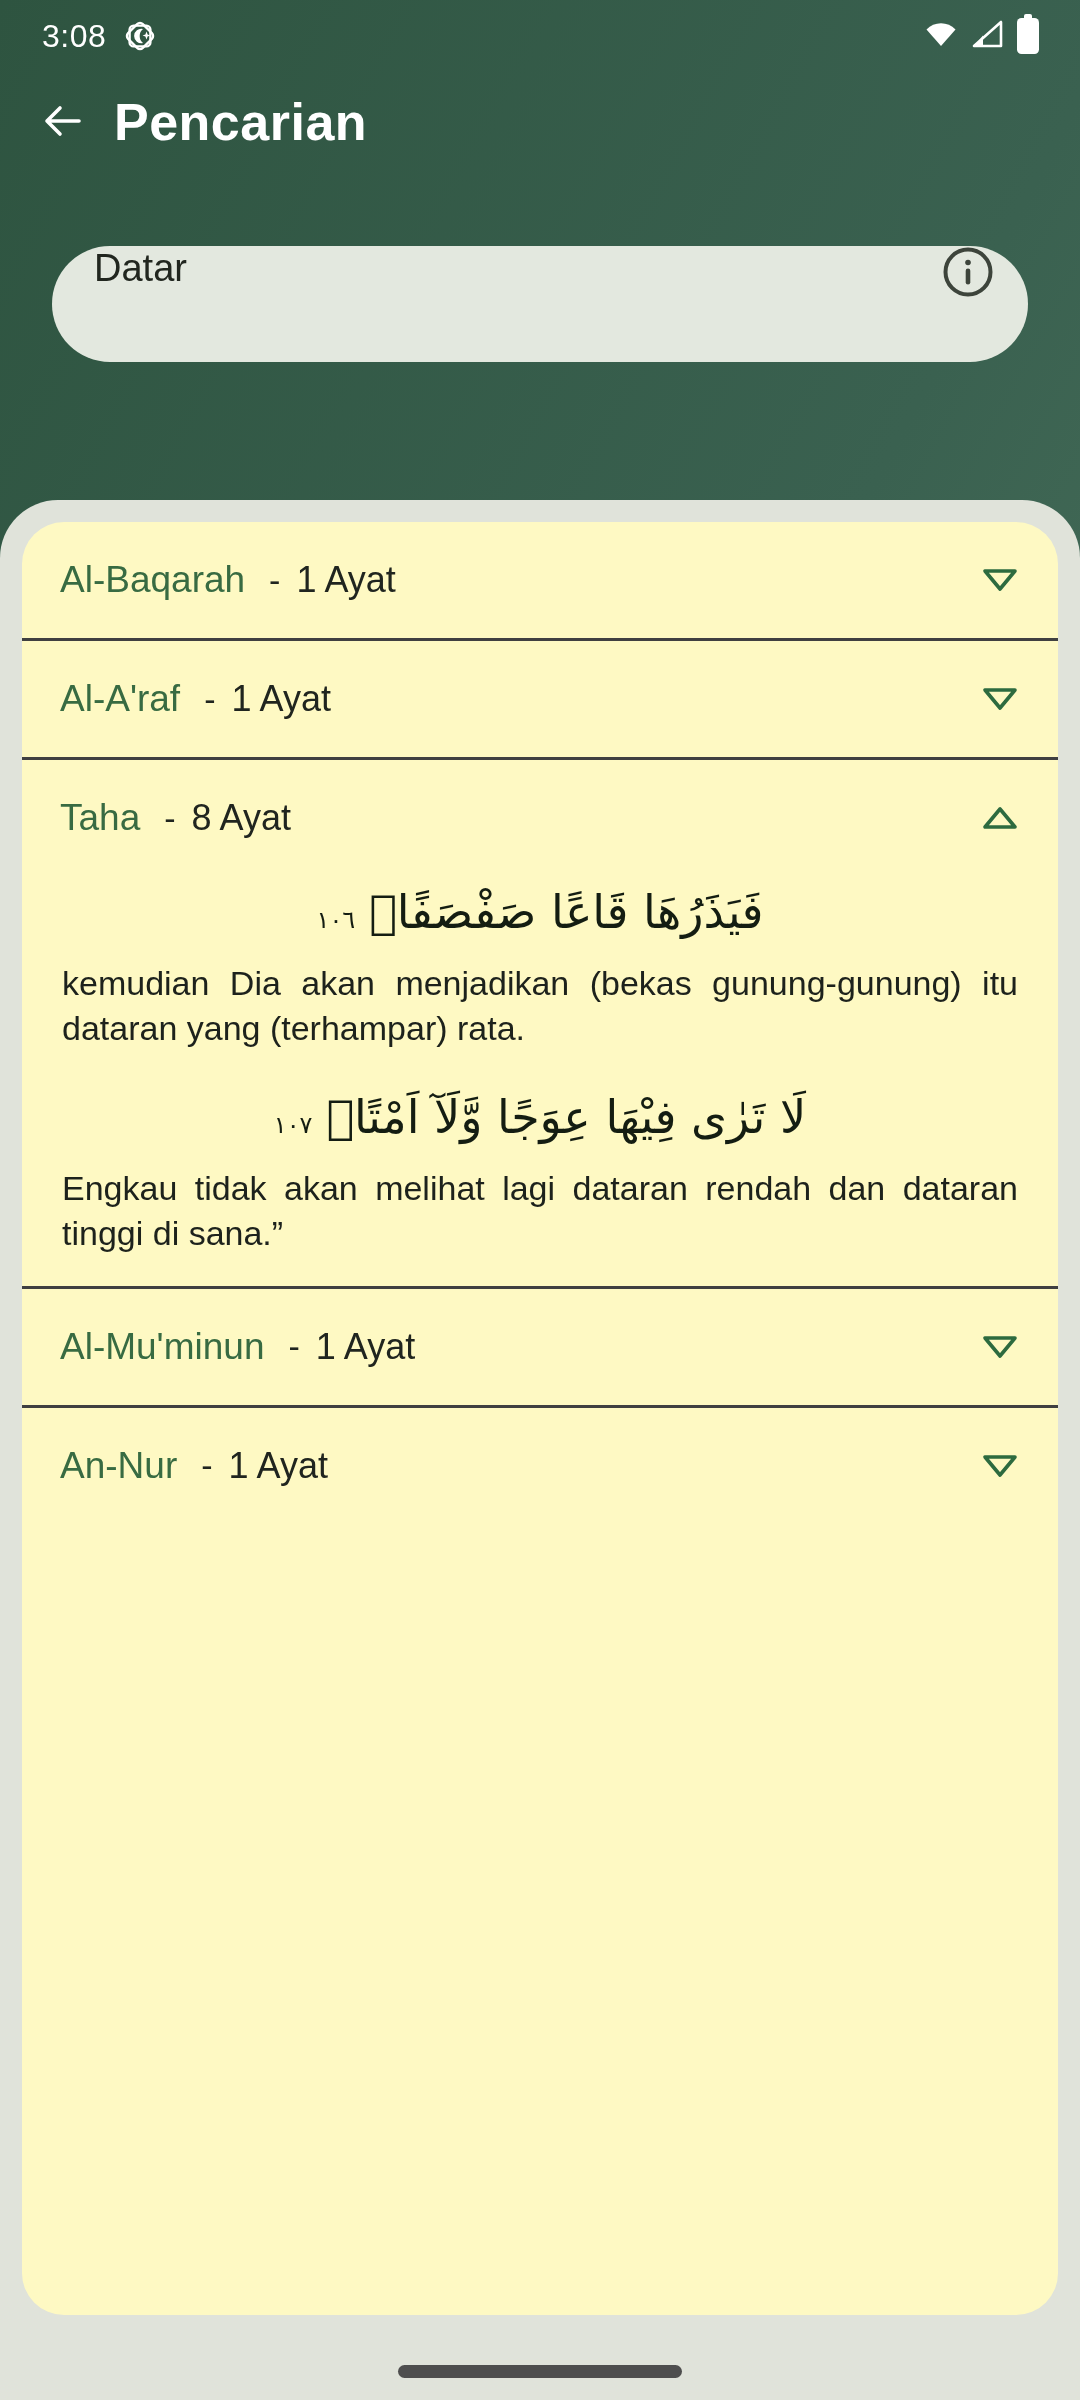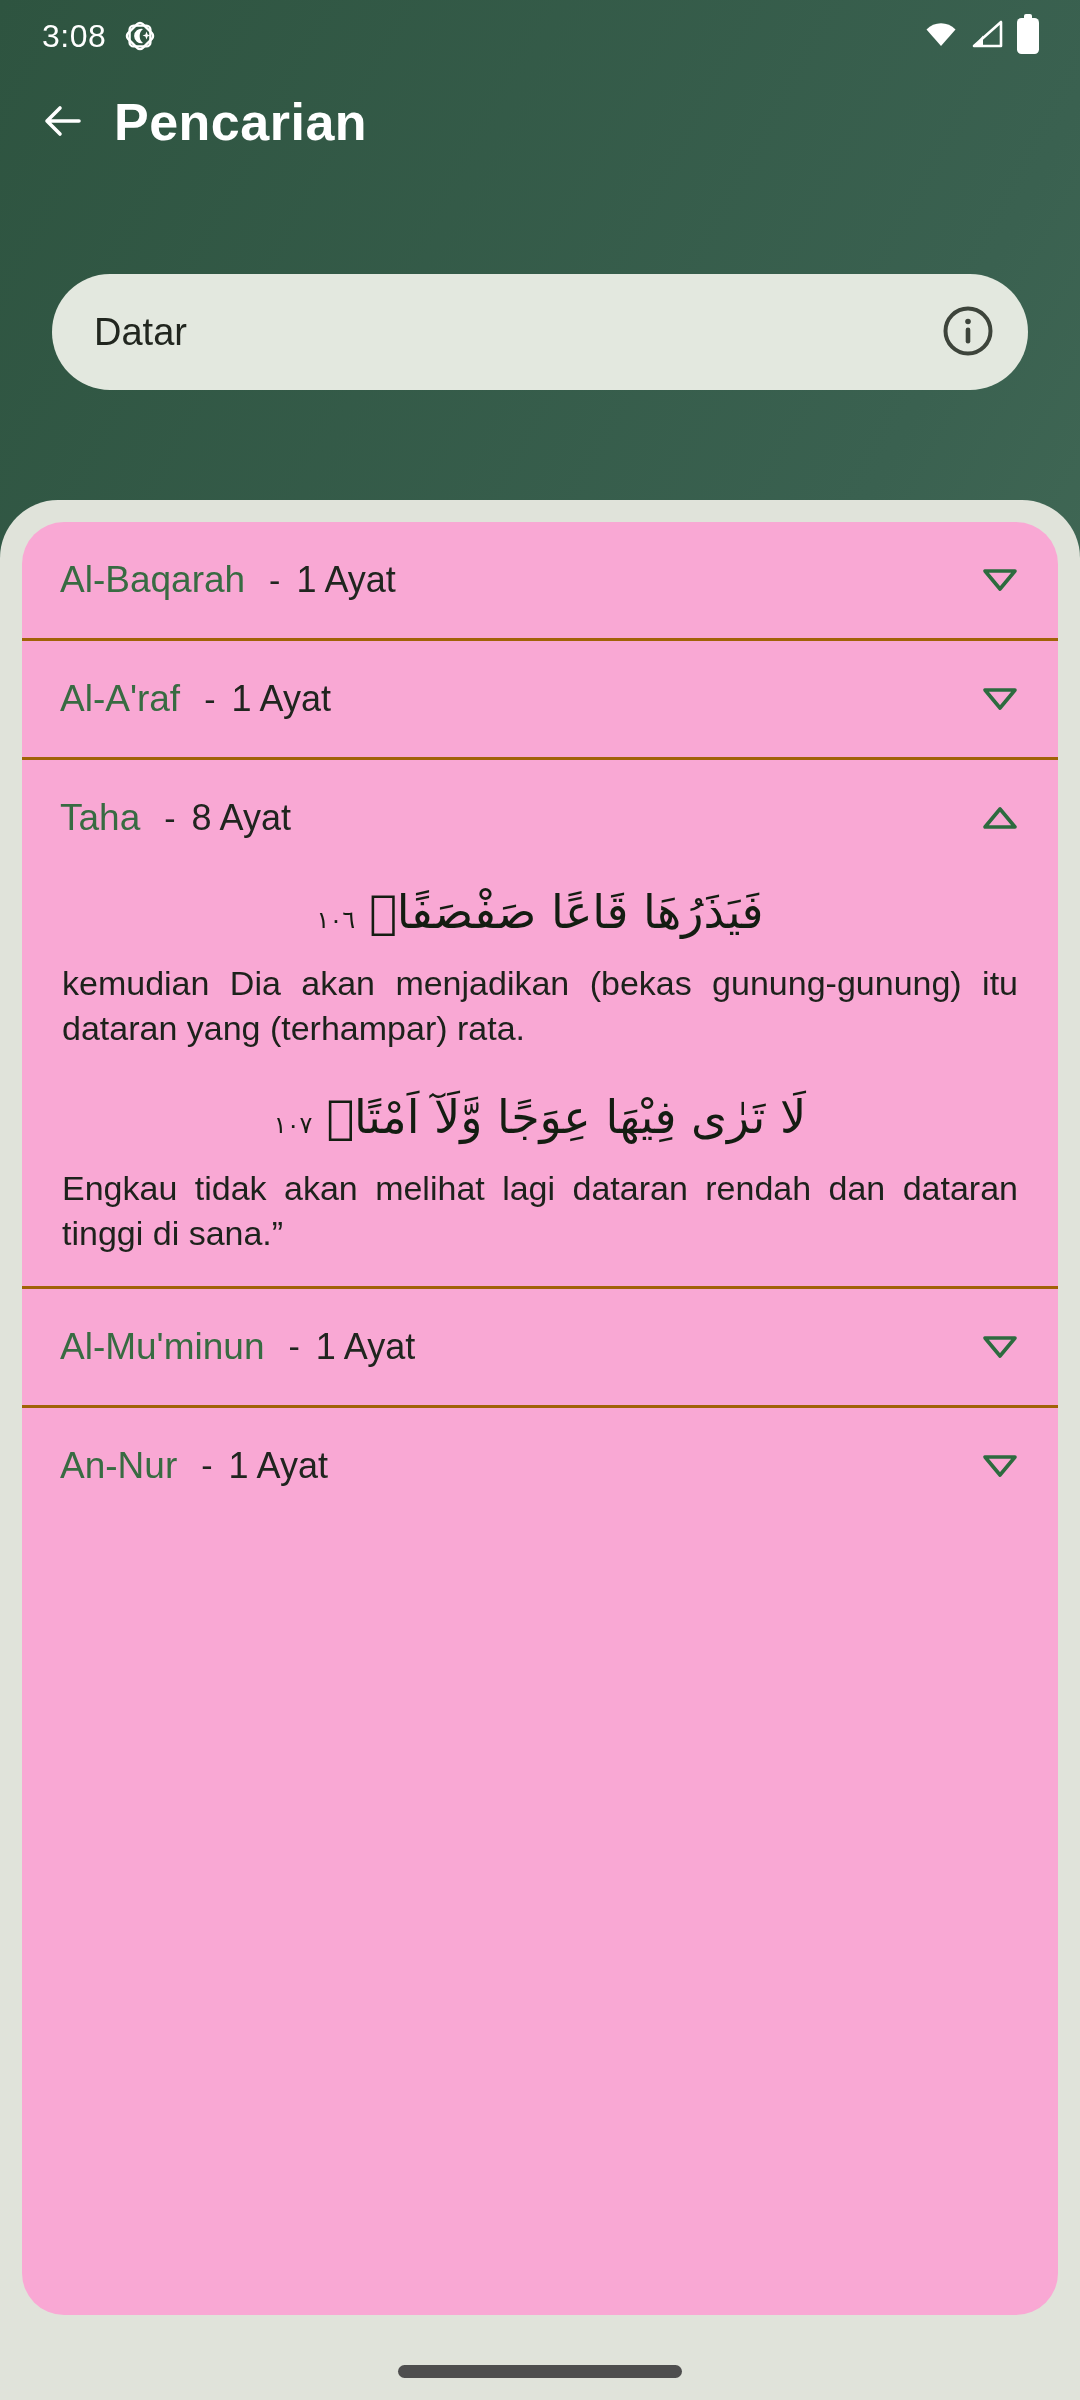--- a/index.html
+++ b/index.html
@@ -15,35 +15,35 @@
   
   .status-bar { height:60px; display:flex; align-items:center; padding:6px 40px 0 42px; color:#fff; }
   .status-time { font-size:32px; letter-spacing:0.5px; }
   .status-app-icon { margin-left:16px; display:flex; }
   .status-right { margin-left:auto; display:flex; align-items:center; gap:12px; }
   
   .app-header { display:flex; align-items:center; margin-top:20px; height:72px; padding-left:38px; }
   .back-button { width:48px; height:48px; display:flex; align-items:center; justify-content:center; background:none; border:none; padding:0; cursor:pointer; }
   .page-title { margin-left:28px; font-size:52px; font-weight:600; color:#ffffff; letter-spacing:0.5px; }
   
-  .search-bar { margin:116px 52px 0; height:116px; border-radius:58px; background:#e3e8df;
-    display:flex; align-items:center; padding:0 34px 0 40px; box-sizing:border-box; }
+  .search-bar { margin:88px 52px 0; height:116px; border-radius:58px; background:#e3e8df;
+    display:flex; align-items:flex-start; padding:0 34px 0 40px; box-sizing:border-box; }
   .search-input { flex:1; border:none; background:transparent; outline:none;
     font-size:38px; color:#21261f; font-family:"Liberation Sans",sans-serif; }
   .info-button { background:none; border:none; padding:0; display:flex; cursor:pointer; }
   
   .tabs { margin-top:70px; display:flex; height:52px; }
   .tab { flex:1; text-align:center; font-size:38px; line-height:52px; color:#9db2a2; cursor:pointer; }
   .tab.active { color:#ffffff; font-weight:700; }
   
   .sheet { position:absolute; top:500px; left:0; right:0; bottom:0;
     background:#e0e3da; border-radius:58px 58px 0 0; }
   .panel { position:absolute; top:22px; left:22px; right:22px; height:1793px;
-    background:#f9a8d4; border-radius:42px; overflow:hidden; }
-  .result + .result { border-top:3px solid #a16207; }
+    background:#fef9c3; border-radius:42px; overflow:hidden; }
+  .result + .result { border-top:3px solid #404040; }
   .row-header { display:flex; align-items:center; height:116px; padding:0 38px; cursor:pointer; }
   .surah-name { font-size:37px; color:#386b42; }
   .row-sep { font-size:34px; color:#20251f; margin:0 16px 0 24px; }
   .row-count { font-size:36px; color:#20251f; }
   .chevron { margin-left:auto; display:flex; }
   .arabic { direction:rtl; unicode-bidi:embed; text-align:center; padding:2px 40px 14px 40px;
     font-family:"DejaVu Sans", sans-serif; font-size:46px; line-height:1.5; color:#141d12; }
   .verse-num { font-size:24px; color:#141d12; margin-right:14px; }
   .translation { margin:0 40px 30px 40px; font-size:34px; line-height:1.32; color:#1d221c;
     text-align:justify; text-align-last:left; }

